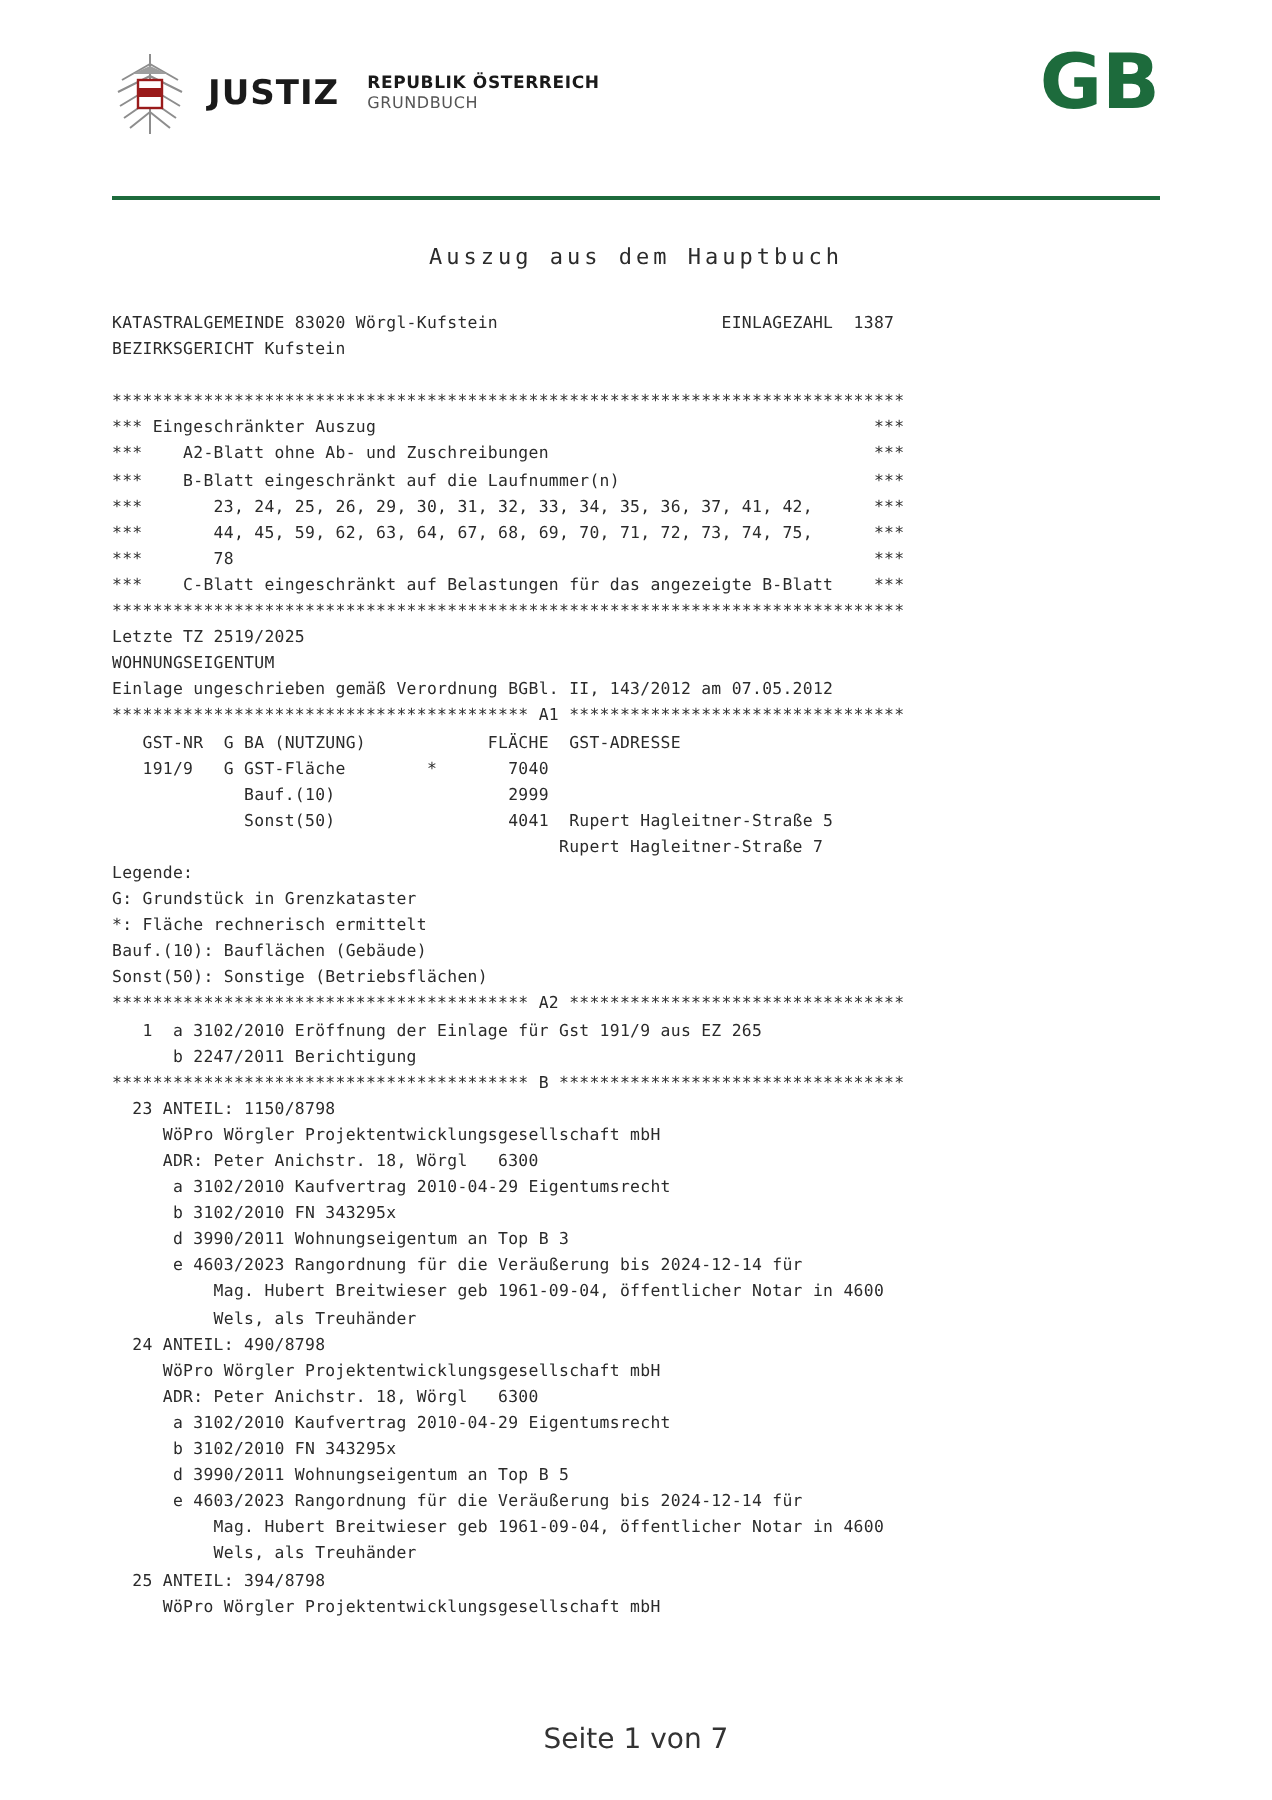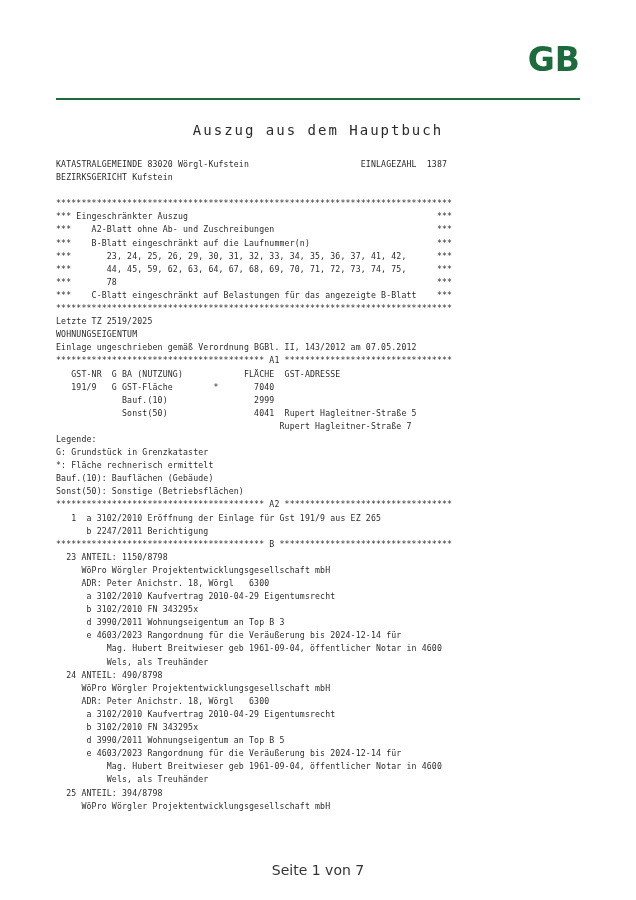--- a/index.html
+++ b/index.html
@@ -62,36 +62,36 @@
     color: #1a1a1a;
   }
   .org-line2 {
     font-size: 8px;
     letter-spacing: 0.3px;
     color: #555555;
   }
   .gb-mark {
     position: absolute;
     right: 0;
-    top: 40px;
-    font-family: "DejaVu Sans", sans-serif;
-    font-size: 33px;
+    top: 19px;
+    font-family: "DejaVu Sans", sans-serif;
+    font-size: 38px;
     font-weight: bold;
     color: #1d6b3c;
     letter-spacing: 0px;
   }
   .rule {
     border-top: 2px solid #1d6b3c;
     margin-top: 14px;
   }
 
   
   .doc-title {
     text-align: center;
-    font-size: 14px;
+    font-size: 11px;
     letter-spacing: 2px;
     margin-top: 22px;
     margin-bottom: 20px;
     color: #2b2b2b;
   }
   pre.mono {
     font-family: "DejaVu Sans Mono", monospace;
     font-size: 8.2px;
     line-height: 13.1px;
     margin: 0;
@@ -109,20 +109,42 @@
     font-size: 14px;
     color: #333333;
   }
 </style>
 </head>
 <body>
 
 <div class="page">
 
   <div class="header">
+    <div class="logo-block">
+      <div class="crest">
+        <svg width="38" height="46" viewBox="0 0 38 46" xmlns="http://www.w3.org/2000/svg">
+          <g stroke="#8d8d8d" stroke-width="1" fill="none">
+            <path d="M19 3 L19 43"></path>
+            <path d="M19 8 L5 16 M19 8 L33 16"></path>
+            <path d="M19 14 L3 22 M19 14 L35 22"></path>
+            <path d="M19 20 L4 29 M19 20 L34 29"></path>
+            <path d="M19 26 L6 35 M19 26 L32 35"></path>
+            <path d="M19 32 L9 40 M19 32 L29 40"></path>
+          </g>
+          <rect x="13" y="16" width="12" height="14" fill="#ffffff" stroke="#9a1b1b" stroke-width="1.2"></rect>
+          <rect x="13" y="20" width="12" height="4.5" fill="#9a1b1b"></rect>
+          <path d="M10 13 l9 -4 l9 4 z" fill="#9e9e9e"></path>
+        </svg>
+      </div>
+      <div class="justiz-word">JUSTIZ</div>
+      <div class="org-lines">
+        <div class="org-line1">REPUBLIK ÖSTERREICH</div>
+        <div class="org-line2">GRUNDBUCH</div>
+      </div>
+    </div>
     <div class="gb-mark">GB</div>
   </div>
 
   <div class="rule"></div>
 
   <div class="doc-title">Auszug  aus  dem  Hauptbuch</div>
 
   <pre class="mono">KATASTRALGEMEINDE 83020 Wörgl-Kufstein                      EINLAGEZAHL  1387
 BEZIRKSGERICHT Kufstein
 

